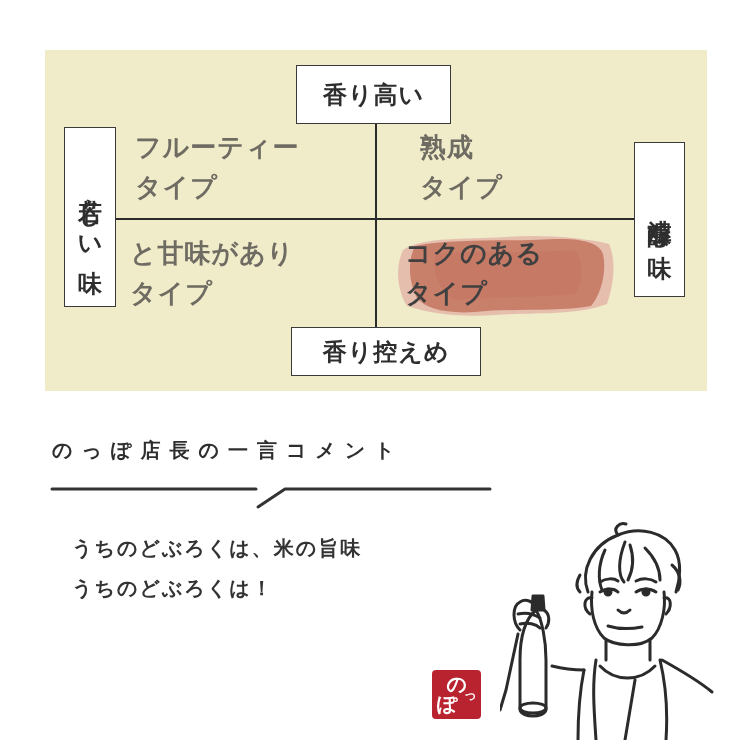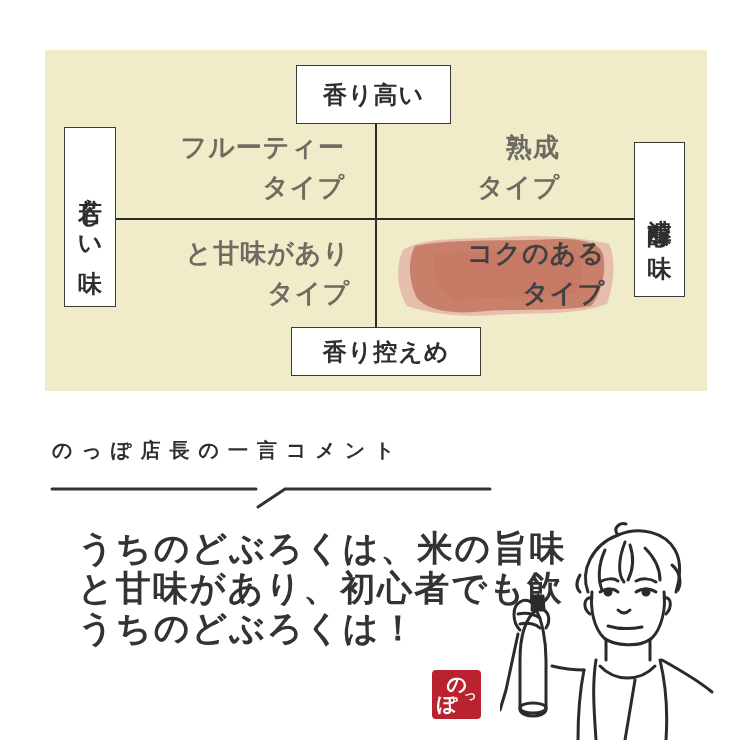--- a/index.html
+++ b/index.html
@@ -12,34 +12,34 @@
 
     .label-box { position: absolute; background: #ffffff; border: 1.5px solid #3a3a3a; box-sizing: border-box;
                  color: #2e2e2e; font-weight: bold; display: flex; align-items: center; justify-content: center; }
     .label-top { left: 296px; top: 65px; width: 155px; height: 59px; font-size: 24px; letter-spacing: 1px; }
     .label-bottom { left: 291px; top: 327px; width: 190px; height: 49px; font-size: 24px; letter-spacing: 1px; }
     .label-left { left: 64px; top: 127px; width: 52px; height: 180px; font-size: 24px;
                   writing-mode: vertical-rl; text-orientation: upright; letter-spacing: 4px; }
     .label-right { left: 634px; top: 142px; width: 51px; height: 155px; font-size: 24px;
                    writing-mode: vertical-rl; text-orientation: upright; letter-spacing: 3px; }
 
-    .quad { position: absolute; text-align: right; font-size: 26px; font-weight: bold; color: #6e6b62;
+    .quad { position: absolute; text-align: left; font-size: 26px; font-weight: bold; color: #6e6b62;
             line-height: 40px; letter-spacing: 1px; }
     .quad-tl { left: 135px; top: 127px; width: 210px; }
     .quad-tr { left: 420px; top: 127px; width: 140px; }
     .quad-bl { left: 130px; top: 233px; width: 220px; }
     .quad-br { left: 405px; top: 233px; width: 200px; color: #404040; z-index: 2; }
 
     .brush { position: absolute; left: 395px; top: 232px; width: 222px; height: 86px; z-index: 1; }
 
     .heading { position: absolute; left: 52px; top: 437px; font-size: 20px; font-weight: bold; color: #2e2e2e;
                letter-spacing: 9px; white-space: nowrap; }
     .underline { position: absolute; left: 45px; top: 480px; width: 460px; height: 32px; }
 
-    .comment { position: absolute; left: 78px; top: 528px; font-size: 35px; color: #333333; line-height: 40px;
+    .comment { position: absolute; left: 72px; top: 528px; font-size: 20px; color: #333333; line-height: 40px;
                font-weight: bold; letter-spacing: 2px; }
     .comment div { white-space: nowrap; }
 
     .logo { position: absolute; left: 432px; top: 670px; width: 49px; height: 49px; background: #b92330;
             border-radius: 4px; color: #fff; font-weight: bold; }
     .logo .l1 { position: absolute; right: 5px; top: 1px; font-size: 20px; }
     .logo .l2 { position: absolute; right: 4px; top: 8px; font-size: 13px; }
     .logo .l3 { position: absolute; left: 5px; bottom: 1px; font-size: 20px; }
 
     .person { position: absolute; left: 500px; top: 510px; width: 240px; height: 230px; }
@@ -80,21 +80,20 @@
 </div>
 
 <div class="heading">のっぽ店長の一言コメント</div>
 <svg class="underline" viewBox="0 0 460 32">
   <path d="M7,9 L211,9" stroke="#333" stroke-width="3" fill="none" stroke-linecap="round"></path>
   <path d="M213,27 L240,9 L445,9" stroke="#333" stroke-width="3" fill="none" stroke-linecap="round" stroke-linejoin="round"></path>
 </svg>
 
 <div class="comment">
   <div>うちのどぶろくは、米の旨味</div>
-  <div>と甘味があり、初心者でも飲</div>
   <div>うちのどぶろくは！</div>
 </div>
 
 <div class="logo">
   <span class="l1" style="right:14px;">の</span>
   <span class="l2" style="top:16px;">っ</span>
   <span class="l3">ぽ</span>
 </div>
 
 <svg class="person" viewBox="0 0 240 230" fill="none" stroke="#2b2b2b" stroke-width="3" stroke-linecap="round" stroke-linejoin="round">

